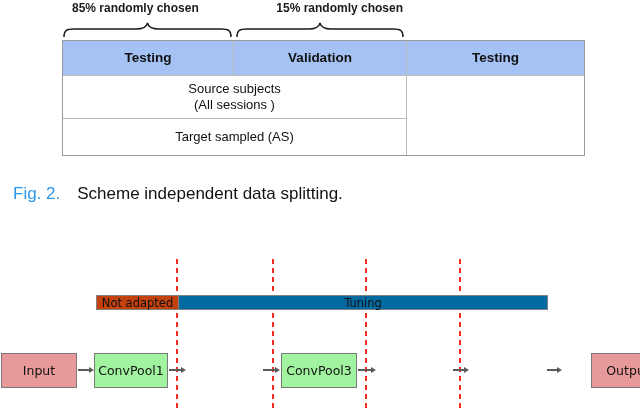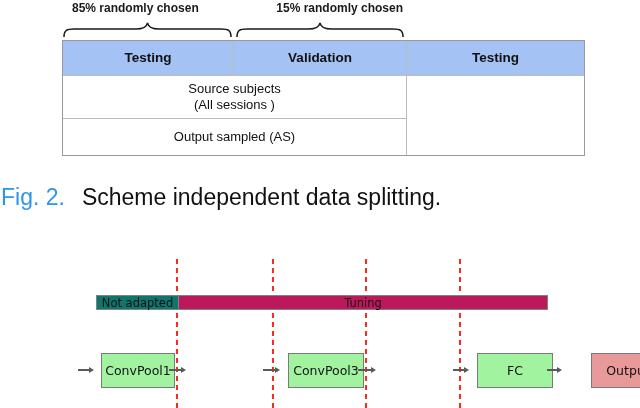--- a/index.html
+++ b/index.html
@@ -18,34 +18,34 @@
     display:grid;grid-template-columns:171px 173px 177px;grid-template-rows:35px 43px 36px;
     border:1.5px solid #9a9a9a;box-sizing:content-box;font-size:13px;
   }
   .cell{display:flex;flex-direction:column;align-items:center;justify-content:center;
     border-right:1px solid #bcbcbc;border-bottom:1px solid #bcbcbc;line-height:1.25;text-align:center;}
   .cell.lastcol{border-right:none;}
   .cell.lastrow{border-bottom:none;}
   .cell.hdr{background:#a4c2f4;font-weight:bold;font-size:13.5px;}
   .cell.merged{grid-column:1 / span 2;}
   
-  .caption{position:absolute;left:1px;top:184px;font-size:23px;white-space:nowrap;}
+  .caption{position:absolute;left:1px;top:184px;font-size:17px;white-space:nowrap;padding-left:12px;}
   .caption .fig{color:#2d96e8;margin-right:17px;}
   
   .vdash{position:absolute;top:259px;height:149px;width:2px;z-index:1;
     background:repeating-linear-gradient(to bottom,#f92c21 0 5px,rgba(0,0,0,0) 5px 9px);}
   .bar-seg{position:absolute;top:295px;height:15px;z-index:2;border:1px solid #828282;box-sizing:border-box;
     display:flex;align-items:center;justify-content:center;
     font-family:"DejaVu Sans",sans-serif;font-size:11.5px;color:#111;}
-  .bar-seg.yellow{left:96px;width:83px;background:#0f766e;}
-  .bar-seg.blue{left:178px;width:370px;background:#be185d;}
+  .bar-seg.yellow{left:96px;width:83px;background:#c2410c;}
+  .bar-seg.blue{left:178px;width:370px;background:#0369a1;}
   .node{position:absolute;top:353px;height:35px;z-index:2;border:1.5px solid #7a7a7a;box-sizing:border-box;
     display:flex;align-items:center;justify-content:center;
     font-family:"DejaVu Sans",sans-serif;font-size:12.5px;color:#111;}
-  .node.layer{background:#a2f3a0;margin-left:7px;}
+  .node.layer{background:#a2f3a0;}
   .node.io{background:#e89a9a;}
   .arrow{position:absolute;top:369px;height:2px;background:#5a5a5a;z-index:2;}
   .arrow::after{content:"";position:absolute;right:-5px;top:-2.5px;width:0;height:0;
     border-left:5px solid #5a5a5a;border-top:3.5px solid rgba(0,0,0,0);border-bottom:3.5px solid rgba(0,0,0,0);}
 </style>
 </head>
 <body>
 
 <div class="canvas">
 
@@ -62,38 +62,38 @@
   <div class="tbl">
     <div class="cell hdr">Testing</div>
     <div class="cell hdr">Validation</div>
     <div class="cell hdr lastcol">Testing</div>
 
     <div class="cell merged">
       <span>Source subjects</span>
       <span>(All sessions )</span>
     </div>
 
-    <div class="cell merged lastrow">Output sampled (AS)</div>
+    <div class="cell merged lastrow">Target sampled (AS)</div>
   </div>
 
   <div class="caption">
     <span class="fig">Fig. 2.</span><span>Scheme independent data splitting.</span>
   </div>
 
   <div class="vdash" style="left:176px"></div>
   <div class="vdash" style="left:272px"></div>
   <div class="vdash" style="left:365px"></div>
   <div class="vdash" style="left:459px"></div>
 
   <div class="bar-seg yellow">Not adapted</div>
   <div class="bar-seg blue">Tuning</div>
 
+  <div class="node io" style="left:1px;width:76px">Input</div>
   <div class="node layer" style="left:94px;width:74px">ConvPool1</div>
   <div class="node layer" style="left:281px;width:76px">ConvPool3</div>
-  <div class="node layer" style="left:470px;width:76px">FC</div>
   <div class="node io" style="left:591px;width:74px">Output</div>
 
   <div class="arrow" style="left:78px;width:11px"></div>
   <div class="arrow" style="left:169px;width:12px"></div>
   <div class="arrow" style="left:263px;width:12px"></div>
   <div class="arrow" style="left:358px;width:13px"></div>
   <div class="arrow" style="left:453px;width:11px"></div>
   <div class="arrow" style="left:547px;width:10px"></div>
 
 </div>

